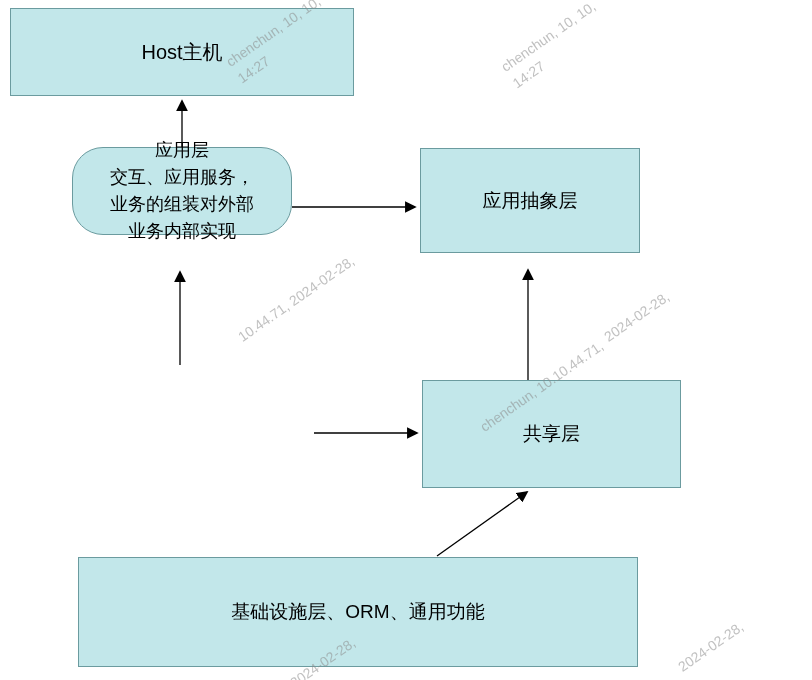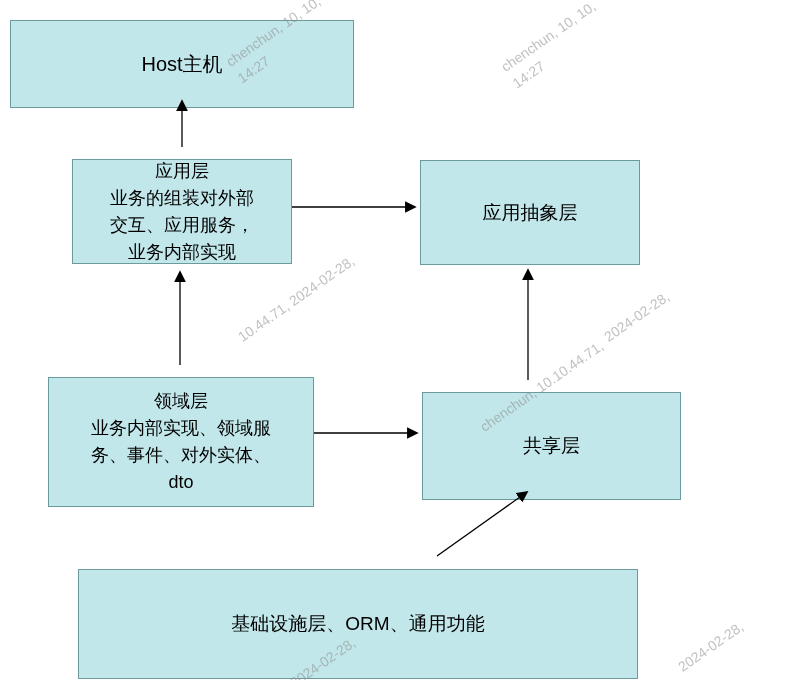--- a/index.html
+++ b/index.html
@@ -22,24 +22,23 @@
     background: #c2e7ea;
     border: 1px solid #6b9b9f;
     display: flex;
     flex-direction: column;
     align-items: center;
     justify-content: center;
     text-align: center;
     font-size: 19px;
     line-height: 1.45;
     z-index: 1;
-    margin-top: 12px;
   }
   #node-host        { left: 10px;  top: 8px;   width: 344px; height: 88px;  font-size: 20px; }
-  #node-app-layer   { left: 72px;  top: 147px; width: 220px; height: 105px; font-size: 18px; line-height: 1.5; }
+  #node-app-layer   { left: 72px;  top: 147px; width: 220px; height: 88px; font-size: 18px; line-height: 1.5; border-radius: 31px; }
   #node-app-abstract{ left: 420px; top: 148px; width: 220px; height: 105px; }
   #node-domain-layer{ left: 48px;  top: 365px; width: 266px; height: 130px; font-size: 18px; line-height: 1.5; }
   #node-shared-layer{ left: 422px; top: 380px; width: 259px; height: 108px; }
   #node-infra-layer { left: 78px;  top: 557px; width: 560px; height: 110px; }
 
   
   svg.arrows {
     position: absolute;
     left: 0; top: 0;
     width: 812px; height: 680px;
@@ -96,35 +95,29 @@
   <div class="wm" id="wm-g">
     <div>2024-02-28,</div>
   </div>
 
   <div class="node" id="node-host">
     <div>Host主机</div>
   </div>
 
   <div class="node" id="node-app-layer">
     <div>应用层</div>
+    <div>交互、应用服务，</div>
     <div>业务的组装对外部</div>
-    <div>交互、应用服务，</div>
     <div>业务内部实现</div>
   </div>
 
   <div class="node" id="node-app-abstract">
     <div>应用抽象层</div>
   </div>
 
-  <div class="node" id="node-domain-layer">
-    <div>领域层</div>
-    <div>业务内部实现、领域服</div>
-    <div>务、事件、对外实体、</div>
-    <div>dto</div>
-  </div>
 
   <div class="node" id="node-shared-layer">
     <div>共享层</div>
   </div>
 
   <div class="node" id="node-infra-layer">
     <div>基础设施层、ORM、通用功能</div>
   </div>
 
   <svg class="arrows" viewBox="0 0 812 680">

